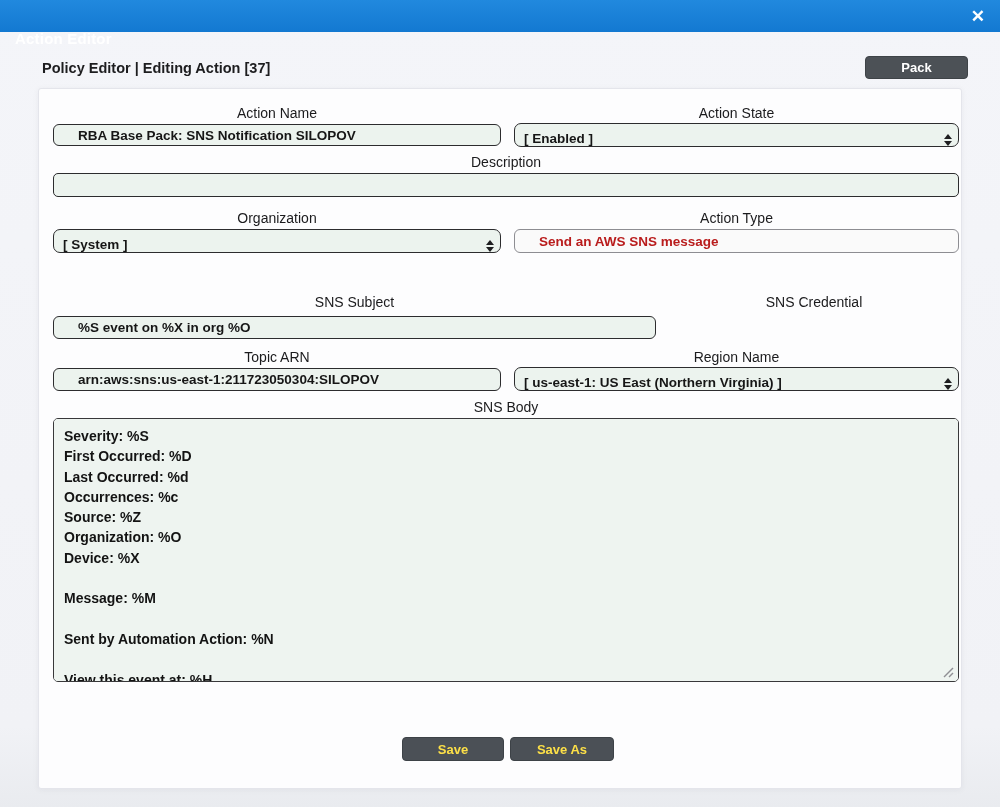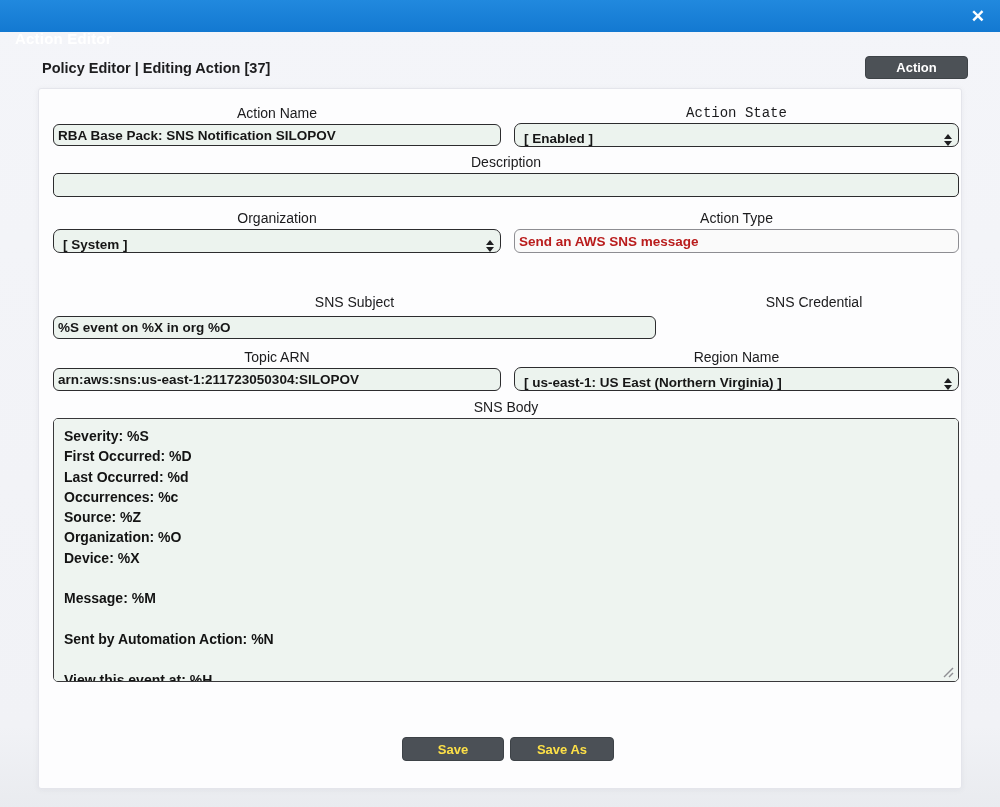--- a/index.html
+++ b/index.html
@@ -44,21 +44,21 @@
   .field-label {
     font-size:14px; color:#1b1b1d; text-align:center; height:16px; line-height:16px;
     white-space:nowrap;
   }
 
   .text-input {
     font-family:"Liberation Sans", sans-serif;
     font-size:13.5px; font-weight:600; color:#161616;
     background:#ecf3ee;
     border:1.5px solid #2c2c2e; border-radius:6px;
-    padding:0 4px; outline:none;
+    padding:0 24px; outline:none;
   }
   .text-input.readonly {
     border-color:#8d8d92; color:#b91c1c; background:#fafafa; font-weight:600;
   }
 
   .select {
     background:#ecf3ee;
     border:1.5px solid #2c2c2e; border-radius:7px;
     display:flex; align-items:flex-end; justify-content:space-between;
     padding:0 6px 0 9px; cursor:pointer;
@@ -92,28 +92,28 @@
 </style>
 </head>
 <body>
 
 <div class="titlebar">
   <span class="titlebar-title">Action Editor</span>
   <span class="close-btn">✕</span>
 </div>
 
 <div class="header-title">Policy Editor | Editing Action [37]</div>
-<div class="reset-btn">Action</div>
+<div class="reset-btn">Pack</div>
 
 <div class="panel">
 
   <div class="field-label" style="left:14px; top:16px; width:448px;">Action Name</div>
   <input class="text-input" style="left: 14px; top: 35px; width: 448px; height: 22px;" value="RBA Base Pack: SNS Notification SILOPOV">
 
-  <div class="field-label" style="left:475px; top:16px; width:445px;font-family:Liberation Mono, monospace;">Action State</div>
+  <div class="field-label" style="left:475px; top:16px; width:445px;">Action State</div>
   <div class="select" style="left:475px; top:34px; width:445px; height:24px;">
     <span class="select-value">[ Enabled ]</span>
     <span class="stepper">
         <i class="tri-up"></i>
         <i class="tri-dn"></i>
       </span>
   </div>
 
   <div class="field-label" style="left:14px; top:65px; width:906px;">Description</div>
   <input class="text-input" style="left: 14px; top: 84px; width: 906px; height: 24px; border-radius: 5px;" value="">

